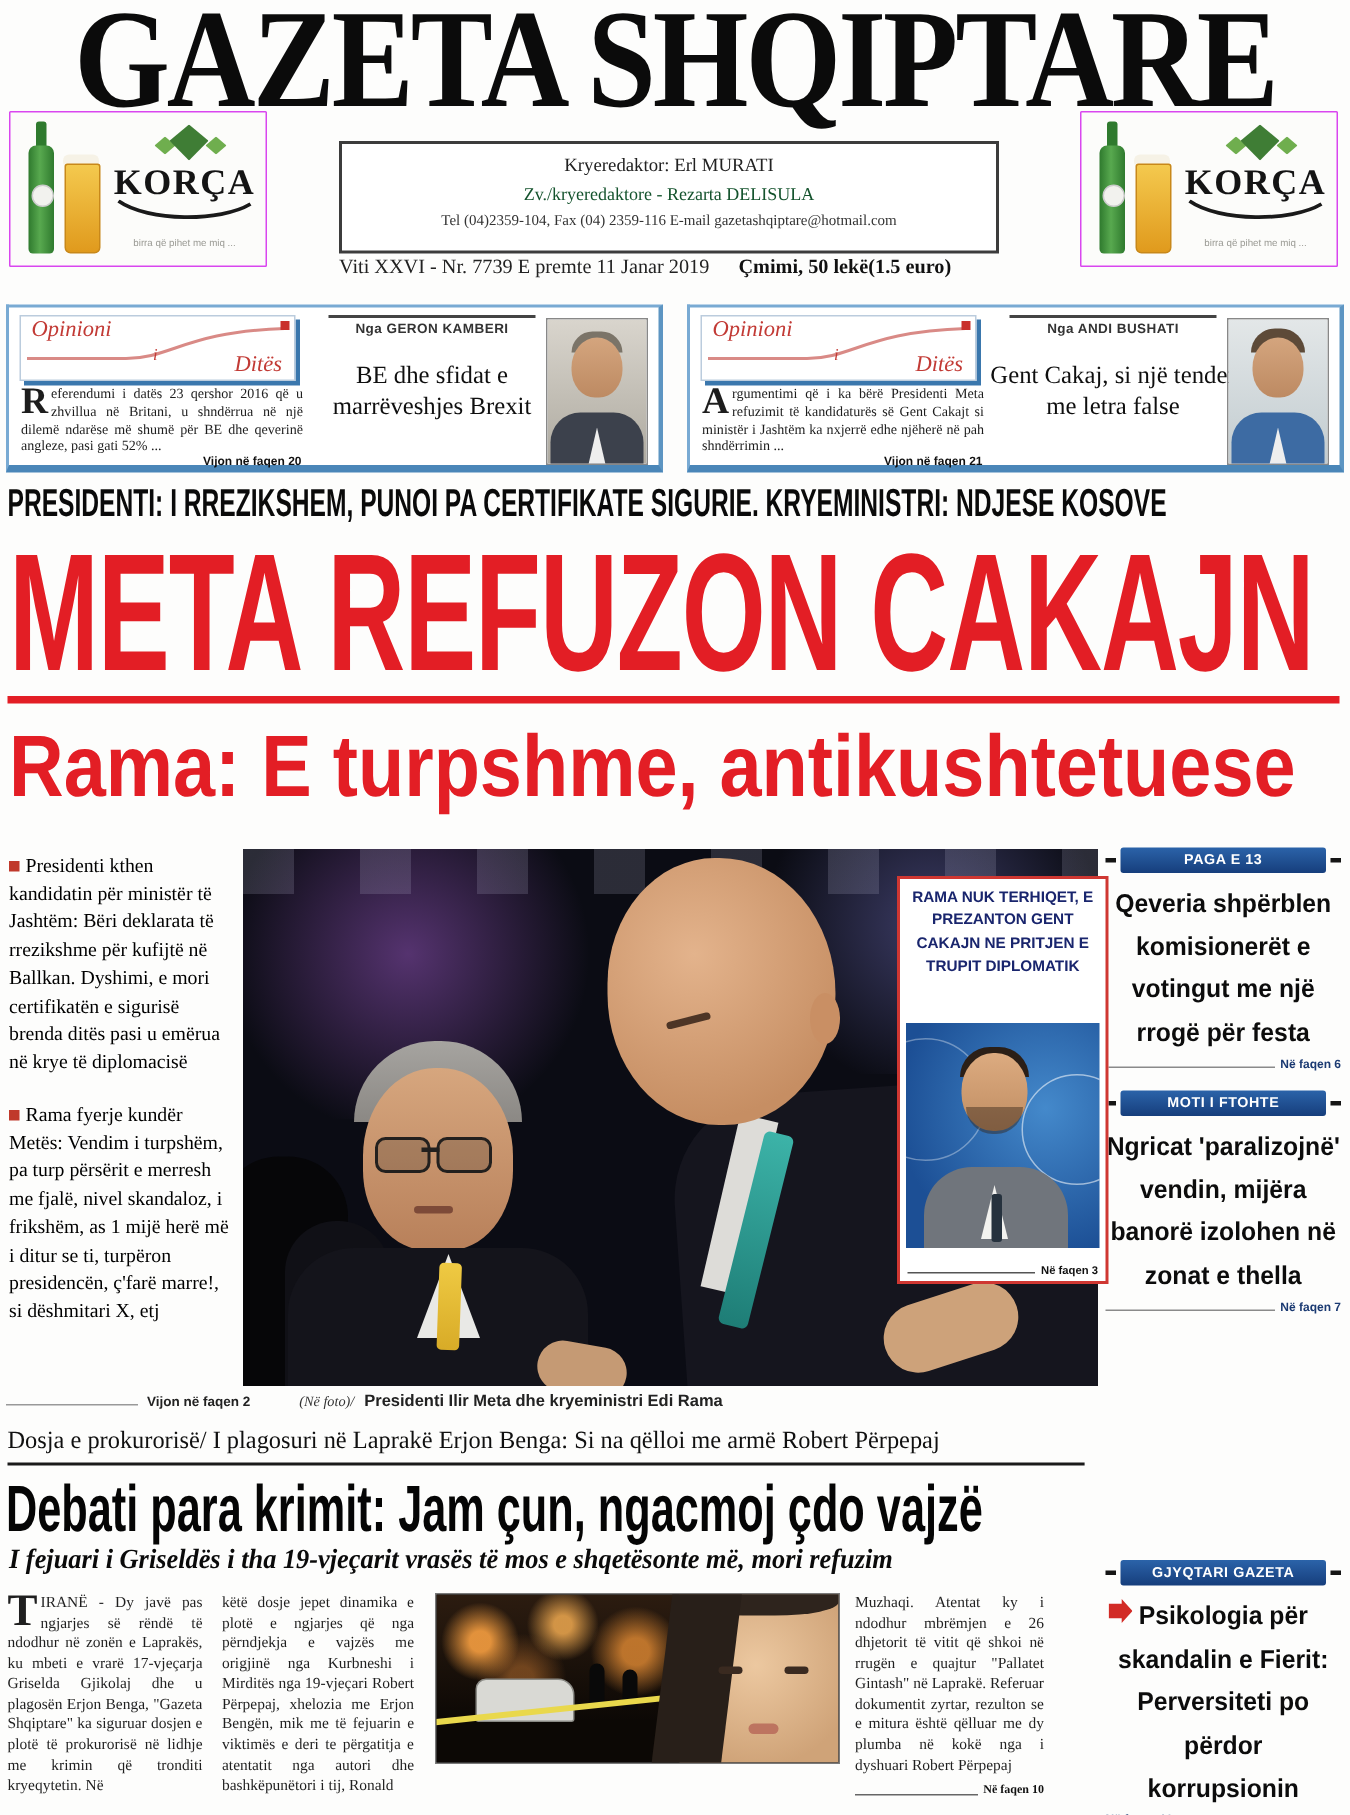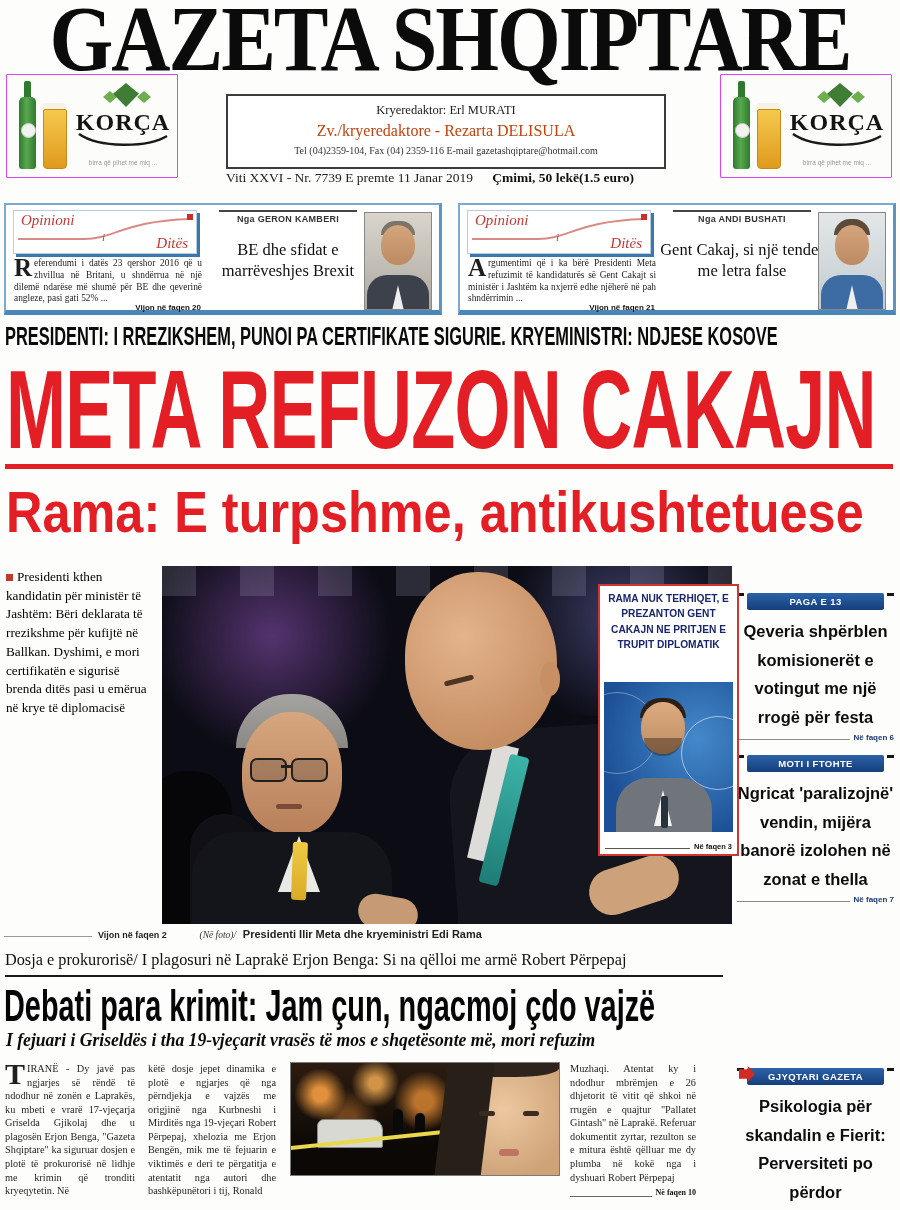--- a/index.html
+++ b/index.html
@@ -24,21 +24,21 @@
   .hop2{position:absolute;left:96px;top:16px;width:14px;height:12px;background:#6fae4e;clip-path:polygon(50% 0,100% 50%,50% 100%,0 50%);}
   .hop3{position:absolute;left:130px;top:16px;width:14px;height:12px;background:#6fae4e;clip-path:polygon(50% 0,100% 50%,50% 100%,0 50%);}
   .brand{position:absolute;left:66px;top:34px;width:100px;text-align:center;font-family:"Liberation Serif",serif;
          font-weight:bold;font-size:24px;letter-spacing:1px;color:#141414;}
   .swoosh{position:absolute;left:70px;top:58px;}
   .slogan{position:absolute;left:66px;top:84px;width:100px;text-align:center;font-size:6.5px;color:#9a9a94;}
 
   #staff-box{left:226px;top:94px;width:436px;height:64px;border:2px solid #3c3c3c;background:#fff;
      text-align:center;font-family:"Liberation Serif",serif;padding-top:7px;box-sizing:content-box;}
   .staff-l1{font-size:12.5px;color:#222;margin-bottom:4px;}
-  .staff-l2{font-size:16px;color:#c2410c;margin-bottom:5px;}
+  .staff-l2{font-size:12px;color:#14532d;margin-bottom:5px;}
   .staff-l3{font-size:10px;color:#333;}
   #issue-line{left:226px;top:170px;width:470px;white-space:nowrap;font-family:"Liberation Serif",serif;font-size:13.5px;color:#222;}
   #issue-line .price{font-weight:bold;margin-left:16px;color:#111;}
 
   
   .op-box{top:203px;width:438px;height:112px;background:#fff;border:2px solid #79aad3;
           border-bottom:5px solid #4a86b8;border-right:3px solid #5d95c2;box-sizing:border-box;}
   #op1{left:4px;} #op2{left:458px;}
   .op-logo{position:absolute;left:7px;top:5px;width:182px;height:42px;background:#fff;border:1px solid #bcd;
            box-shadow:3px 3px 0 #3a77ad;}
@@ -123,21 +123,21 @@
   .inset-foot .rule{flex:1;border-bottom:1.5px solid #555;margin-bottom:2px;}
   .inset-foot .txt{font-size:7.5px;font-weight:bold;color:#111;}
 
   #caption-row{left:6px;top:928px;width:724px;white-space:nowrap;font-size:9.5px;color:#222;}
   #caption-row .cont{font-weight:bold;font-size:9px;margin-left:92px;}
   #caption-row .cap-pre{font-style:italic;font-family:"Liberation Serif",serif;margin-left:30px;color:#333;}
   #caption-row .cap{font-weight:bold;font-size:11px;margin-left:4px;margin-top:27px;}
 
   
   .sb-item{position:absolute;left:737px;width:157px;}
-  .sb-tag{display:flex;gap:3px;margin-top:28px;}
+  .sb-tag{display:flex;align-items:center;gap:3px;}
   .sb-dash{height:3px;width:7px;background:#151515;}
   .sb-bar{flex:1;background:linear-gradient(#2b63a9,#163e7c);color:#fff;font-size:9.5px;font-weight:bold;
           text-align:center;padding:3px 0;letter-spacing:.4px;border-radius:2px;}
   .sb-head{margin-top:7px;font-weight:900;font-size:16.5px;line-height:1.68;text-align:center;color:#0c0c0c;
            transform:scaleY(1.04);transform-origin:top;}
   .sb-ref{margin-top:5px;display:flex;gap:4px;}
   .sb-ref .rule{flex:1;border-bottom:1.5px solid #8a8a8a;margin-bottom:2px;}
   .sb-ref .txt{font-size:8px;font-weight:bold;color:#1b3a72;}
 
   
@@ -280,20 +280,23 @@
 
   <div class="abs" id="lead-kicker">PRESIDENTI: I RREZIKSHEM, PUNOI PA CERTIFIKATE SIGURIE. KRYEMINISTRI: NDJESE KOSOVE</div>
   <div class="abs" id="lead-headline">META REFUZON CAKAJN</div>
   <div class="abs" id="lead-underline"></div>
   <div class="abs" id="lead-sub">Rama: E turpshme, antikushtetuese</div>
 
   <div class="abs" id="bullets">
     <div class="bullet">
       <span class="sq"></span><span>Presidenti kthen kandidatin për ministër të Jashtëm: Bëri deklarata të rrezikshme për kufijtë në Ballkan. Dyshimi, e mori certifikatën e sigurisë brenda ditës pasi u emërua në krye të diplomacisë</span>
     </div>
+    <div class="bullet">
+      <span class="sq"></span><span>Rama fyerje kundër Metës: Vendim i turpshëm, pa turp përsërit e merresh me fjalë, nivel skandaloz, i frikshëm, as 1 mijë herë më i ditur se ti, turpëron presidencën, ç'farë marre!, si dëshmitari X, etj</span>
+    </div>
   </div>
   <div class="abs" id="left-rule"></div>
 
   <div class="abs" id="main-photo">
     <div class="mp-glow1"></div>
     <div class="mp-glow2"></div>
     <div class="mp-streak"></div>
     <div class="mp-sil1"></div>
     <div class="mp-sil2"></div>
     <div class="meta-hair"></div>

